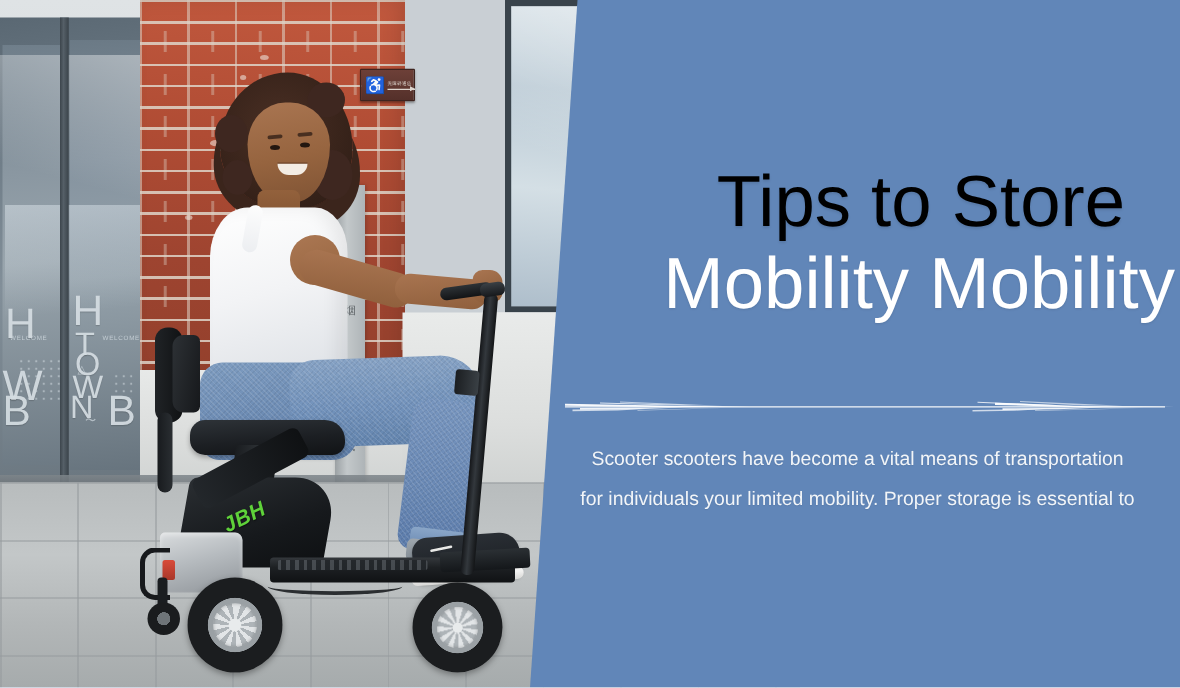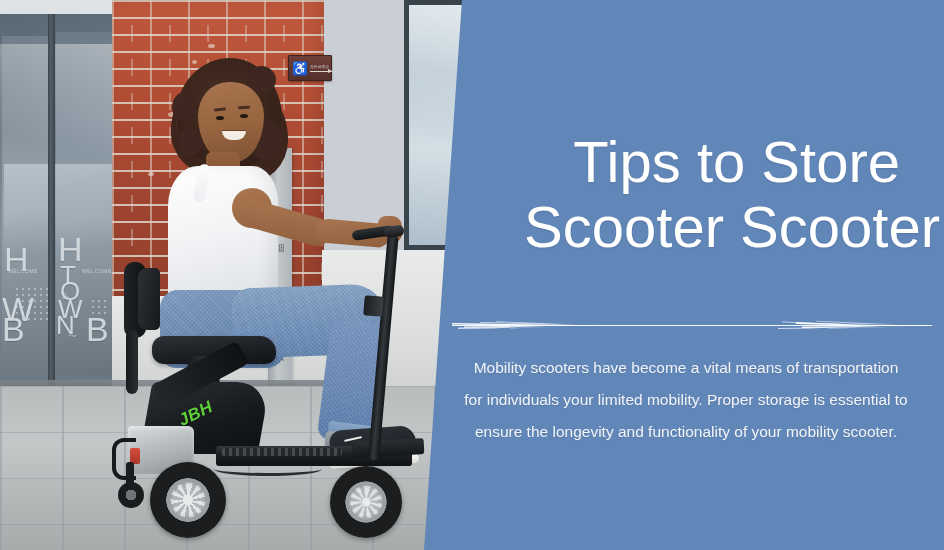--- a/index.html
+++ b/index.html
@@ -714,22 +714,22 @@
           <span class="hub"></span>
         </div>
     </div>
 
   </div>
 
   <div class="panel" style="--accent: #6186b8;">
     <div class="panel-inner">
 
       <div class="title-block">
-        <div class="title-line l1" style="color: #ffffff;">Tips to Store</div>
-        <div class="title-line l2" style="color: rgb(255, 255, 255);">Scooter Scooter</div>
+        <div class="title-line l1" style="color: #000000;">Tips to Store</div>
+        <div class="title-line l2" style="color: rgb(255, 255, 255);">Mobility Mobility</div>
       </div>
 
       <div class="divider">
         <div class="rule"></div>
         <svg class="flourish left" viewBox="0 0 180 16" preserveAspectRatio="none">
           <g fill="#ffffff">
             <path d="M2 5 L90 6.6 L150 7.4 L90 7.8 L2 6.6 Z" opacity="0.95"></path>
             <path d="M14 8.4 L96 7.9 L62 9.2 L14 9.8 Z" opacity="0.9"></path>
             <path d="M30 4.0 L112 6.3 L76 6.0 L30 4.8 Z" opacity="0.8"></path>
             <path d="M8 9.6 L70 8.9 L44 10.4 L8 10.9 Z" opacity="0.7"></path>
@@ -743,21 +743,20 @@
             <path d="M30 8.6 L110 8.0 L74 9.4 L30 10.0 Z" opacity="0.9"></path>
             <path d="M10 3.4 L78 6.2 L48 5.9 L10 4.2 Z" opacity="0.8"></path>
             <path d="M6 10.0 L66 9.0 L40 10.6 L6 11.1 Z" opacity="0.7"></path>
             <path d="M44 2.8 L126 6.6 L94 6.3 L44 3.6 Z" opacity="0.6"></path>
             <path d="M56 10.2 L140 8.3 L110 9.3 L56 10.8 Z" opacity="0.55"></path>
           </g>
         </svg>
       </div>
 
       <div class="body-block">
-        <div class="body-line" style="color: rgb(242, 245, 248);">Mobility scooters have become a vital means of transportation</div>
+        <div class="body-line" style="color: rgb(242, 245, 248);">Scooter scooters have become a vital means of transportation</div>
         <div class="body-line" style="color: rgb(242, 245, 248);">for individuals your limited mobility. Proper storage is essential to</div>
-        <div class="body-line" style="color: rgb(242, 245, 248);">ensure the longevity and functionality of your mobility scooter.</div>
       </div>
 
     </div>
   </div>
 
 </div>
 
 </body></html>

